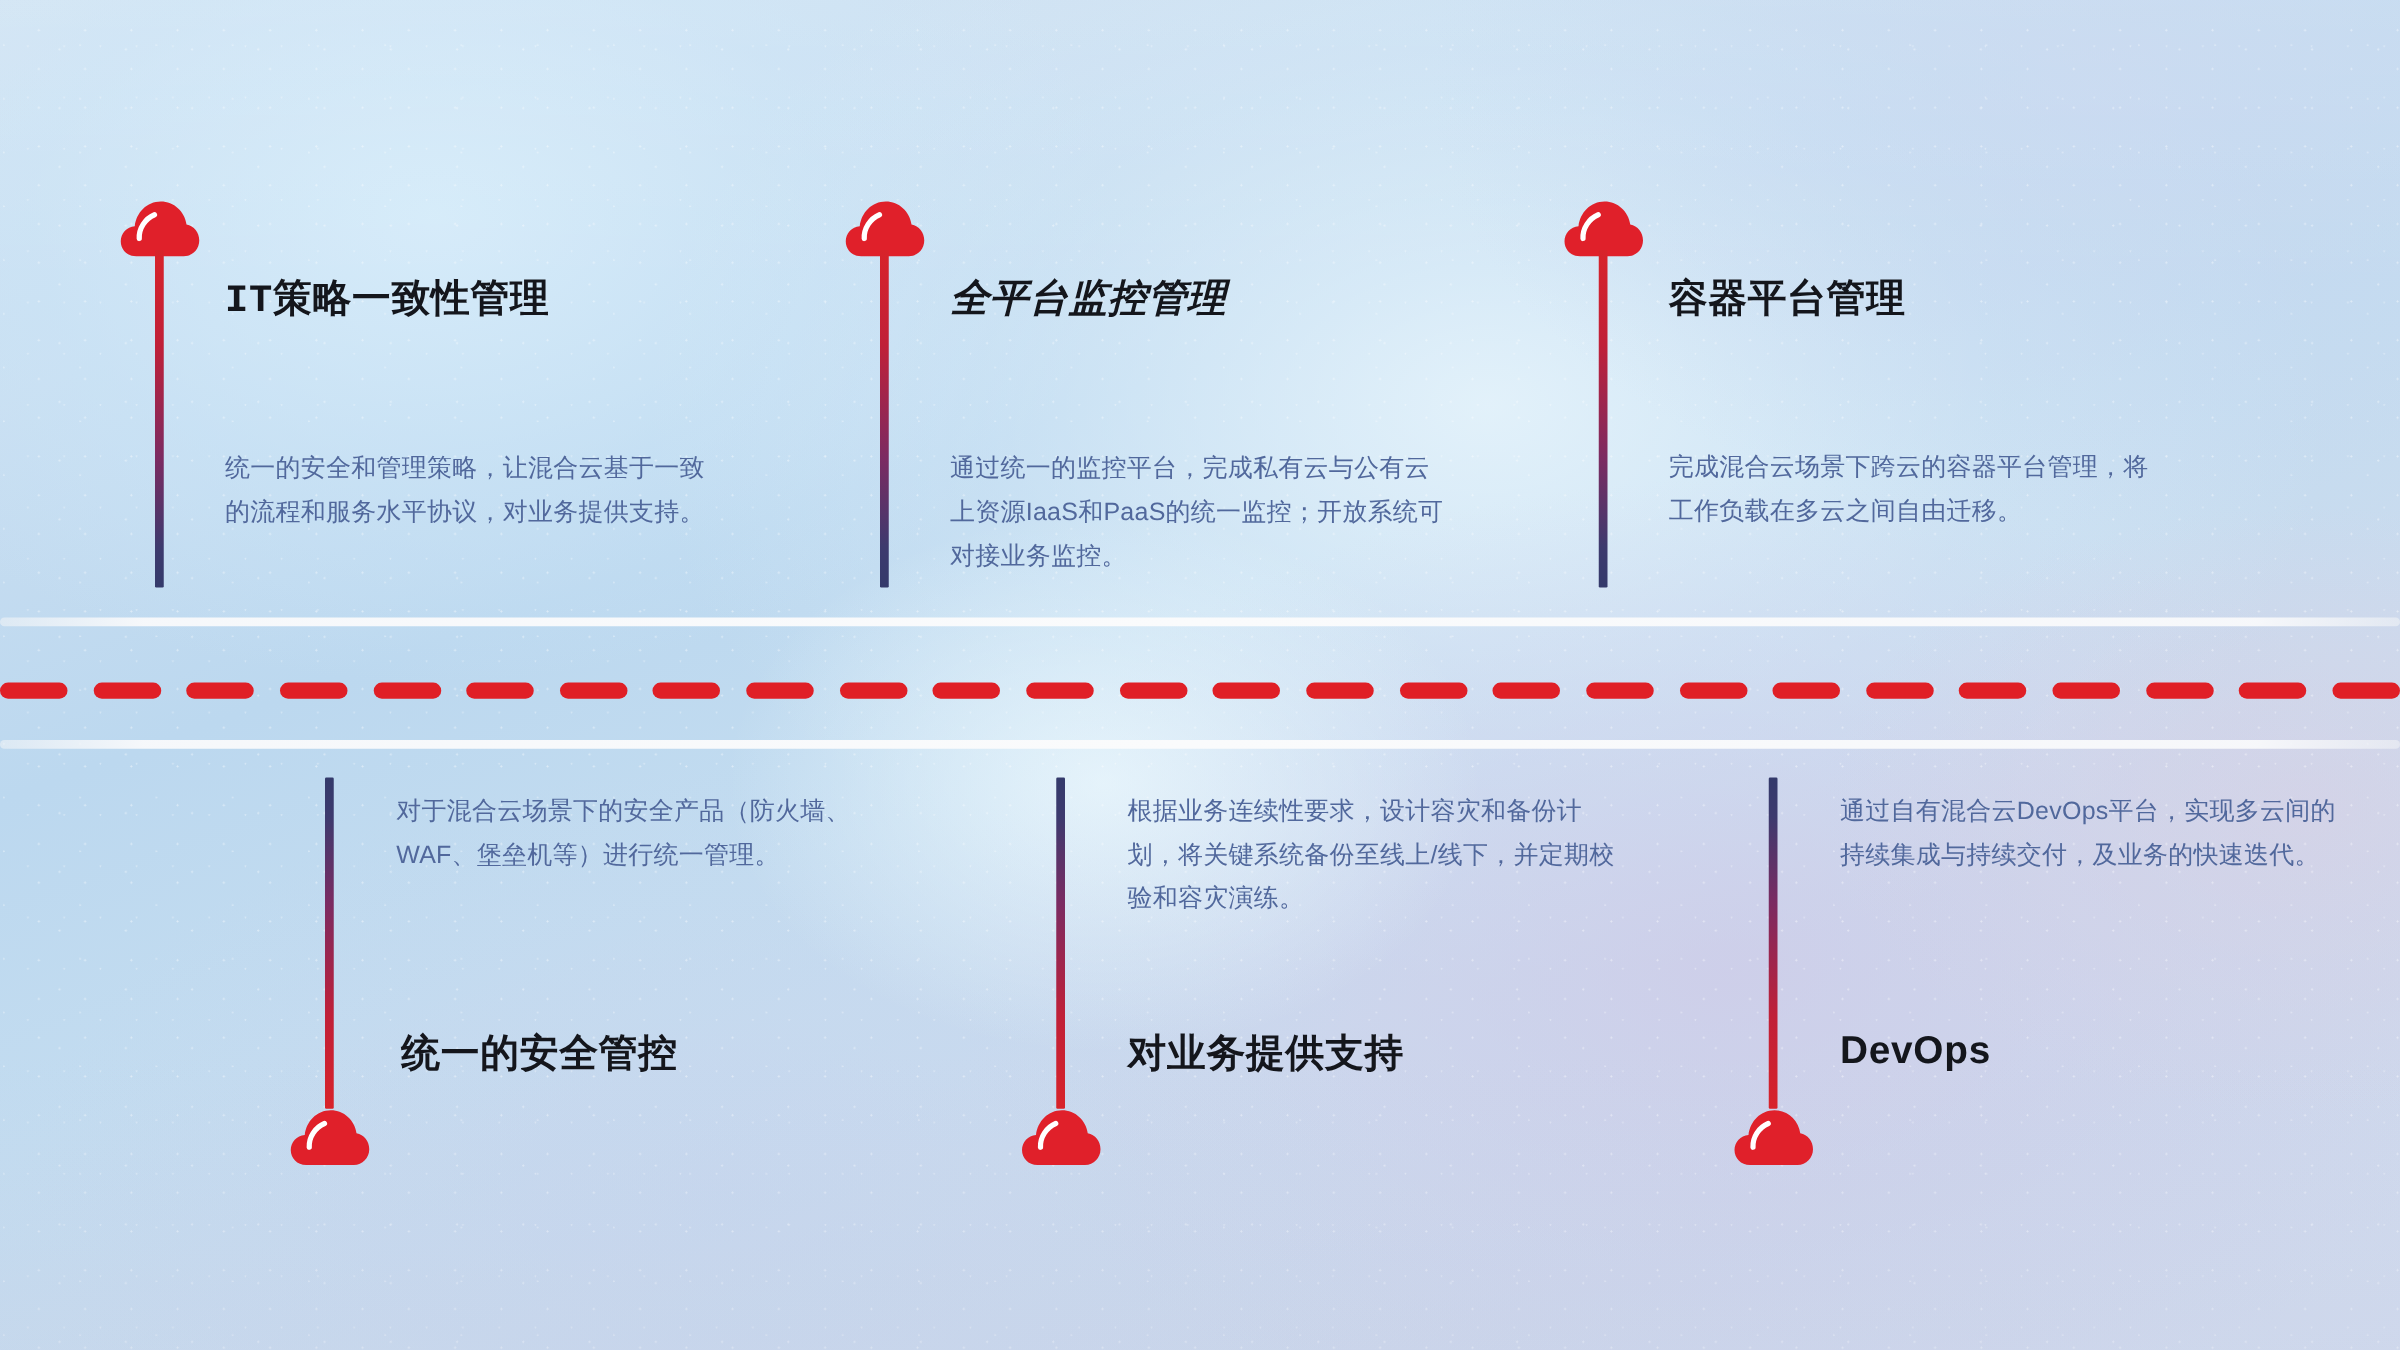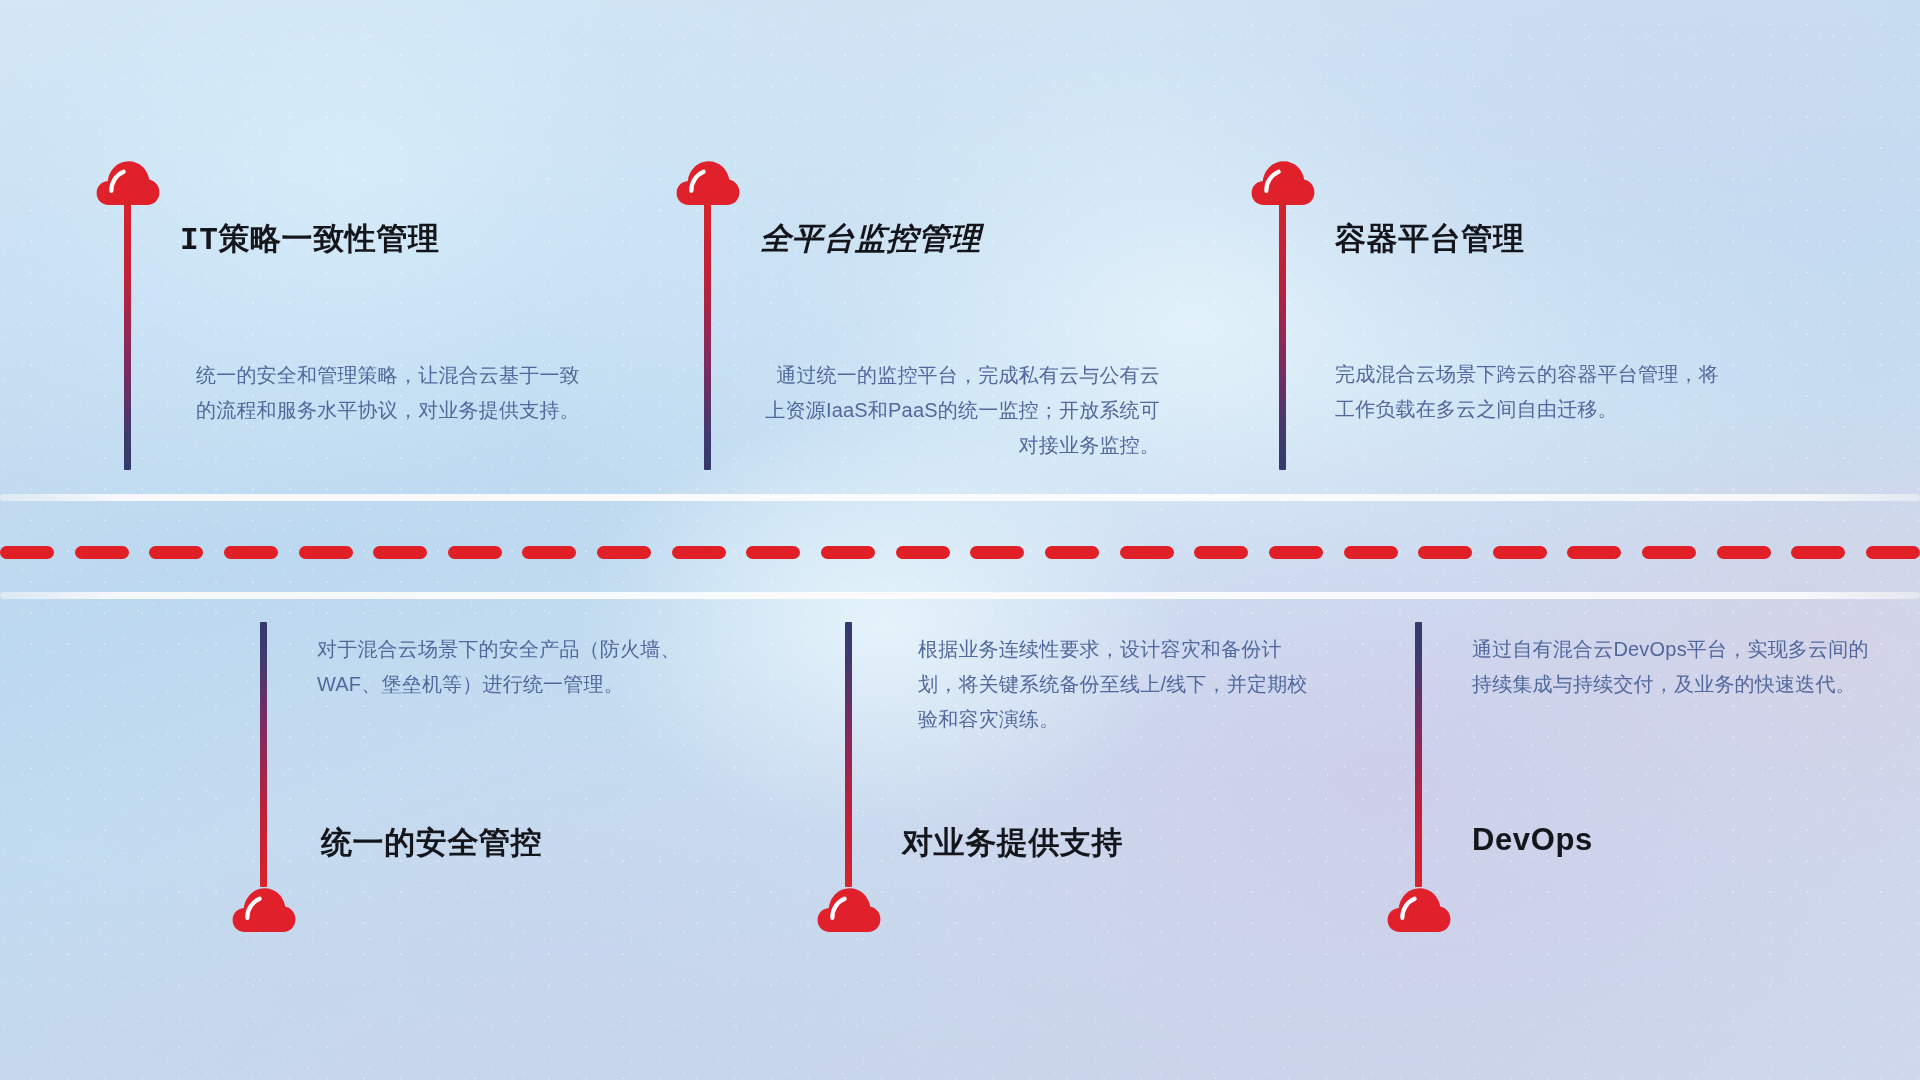--- a/index.html
+++ b/index.html
@@ -210,33 +210,33 @@
 
   <div class="col" style="left:0;top:0;">
     <div class="cloud" style="left:96px;top:160px;">
       <svg viewBox="0 0 64 46">
         <path d="M13.0 45 C5.6 45 0.6 39.6 0.6 33.0 C0.6 26.6 5.4 21.4 11.8 20.9 C13.0 10.0 21.6 1.2 32.6 1.2 C43.2 1.2 51.8 9.2 53.2 19.6 C59.2 20.8 63.4 26.0 63.4 32.4 C63.4 39.3 58.0 45 51.0 45 Z" fill="#e0202a"></path>
         <path d="M15.4 30.8 C15.0 22.8 20.0 15.0 27.6 11.8" fill="none" stroke="#ffffff" stroke-width="4.2" stroke-linecap="round"></path>
       </svg>
     </div>
     <div class="stem down" style="left:124px;top:200px;height:270px;"></div>
     <div class="heading" style="left:180px;top:218px;font-family:Liberation Mono, monospace;">IT策略一致性管理</div>
-    <div class="body-copy" style="left:196px;top:358px;">统一的安全和管理策略，让混合云基于一致的流程和服务水平协议，对业务提供支持。</div>
+    <div class="body-copy" style="left:180px;top:358px;">统一的安全和管理策略，让混合云基于一致的流程和服务水平协议，对业务提供支持。</div>
   </div>
 
   <div class="col" style="left:580px;top:0;">
     <div class="cloud" style="left:96px;top:160px;">
       <svg viewBox="0 0 64 46">
         <path d="M13.0 45 C5.6 45 0.6 39.6 0.6 33.0 C0.6 26.6 5.4 21.4 11.8 20.9 C13.0 10.0 21.6 1.2 32.6 1.2 C43.2 1.2 51.8 9.2 53.2 19.6 C59.2 20.8 63.4 26.0 63.4 32.4 C63.4 39.3 58.0 45 51.0 45 Z" fill="#e0202a"></path>
         <path d="M15.4 30.8 C15.0 22.8 20.0 15.0 27.6 11.8" fill="none" stroke="#ffffff" stroke-width="4.2" stroke-linecap="round"></path>
       </svg>
     </div>
     <div class="stem down" style="left:124px;top:200px;height:270px;"></div>
     <div class="heading" style="left:180px;top:218px;font-style:italic;">全平台监控管理</div>
-    <div class="body-copy" style="left:180px;top:358px;text-align:right;">通过统一的监控平台，完成私有云与公有云上资源IaaS和PaaS的统一监控；开放系统可对接业务监控。</div>
+    <div class="body-copy" style="left:180px;top:358px;">通过统一的监控平台，完成私有云与公有云上资源IaaS和PaaS的统一监控；开放系统可对接业务监控。</div>
   </div>
 
   <div class="col" style="left:1155px;top:0;">
     <div class="cloud" style="left:96px;top:160px;">
       <svg viewBox="0 0 64 46">
         <path d="M13.0 45 C5.6 45 0.6 39.6 0.6 33.0 C0.6 26.6 5.4 21.4 11.8 20.9 C13.0 10.0 21.6 1.2 32.6 1.2 C43.2 1.2 51.8 9.2 53.2 19.6 C59.2 20.8 63.4 26.0 63.4 32.4 C63.4 39.3 58.0 45 51.0 45 Z" fill="#e0202a"></path>
         <path d="M15.4 30.8 C15.0 22.8 20.0 15.0 27.6 11.8" fill="none" stroke="#ffffff" stroke-width="4.2" stroke-linecap="round"></path>
       </svg>
     </div>
     <div class="stem down" style="left:124px;top:200px;height:270px;"></div>
@@ -251,21 +251,21 @@
     <div class="cloud" style="left:87px;top:887px;">
       <svg viewBox="0 0 64 46">
         <path d="M13.0 45 C5.6 45 0.6 39.6 0.6 33.0 C0.6 26.6 5.4 21.4 11.8 20.9 C13.0 10.0 21.6 1.2 32.6 1.2 C43.2 1.2 51.8 9.2 53.2 19.6 C59.2 20.8 63.4 26.0 63.4 32.4 C63.4 39.3 58.0 45 51.0 45 Z" fill="#e0202a"></path>
         <path d="M15.4 30.8 C15.0 22.8 20.0 15.0 27.6 11.8" fill="none" stroke="#ffffff" stroke-width="4.2" stroke-linecap="round"></path>
       </svg>
     </div>
   </div>
 
   <div class="col" style="left:730px;top:0;">
     <div class="stem up" style="left:115px;top:622px;height:265px;"></div>
-    <div class="body-copy" style="left:172px;top:632px;margin-left:16px;">根据业务连续性要求，设计容灾和备份计划，将关键系统备份至线上/线下，并定期校验和容灾演练。</div>
+    <div class="body-copy" style="left:172px;top:632px;">根据业务连续性要求，设计容灾和备份计划，将关键系统备份至线上/线下，并定期校验和容灾演练。</div>
     <div class="heading" style="left:172px;top:822px;">对业务提供支持</div>
     <div class="cloud" style="left:87px;top:887px;">
       <svg viewBox="0 0 64 46">
         <path d="M13.0 45 C5.6 45 0.6 39.6 0.6 33.0 C0.6 26.6 5.4 21.4 11.8 20.9 C13.0 10.0 21.6 1.2 32.6 1.2 C43.2 1.2 51.8 9.2 53.2 19.6 C59.2 20.8 63.4 26.0 63.4 32.4 C63.4 39.3 58.0 45 51.0 45 Z" fill="#e0202a"></path>
         <path d="M15.4 30.8 C15.0 22.8 20.0 15.0 27.6 11.8" fill="none" stroke="#ffffff" stroke-width="4.2" stroke-linecap="round"></path>
       </svg>
     </div>
   </div>
 
   <div class="col" style="left:1300px;top:0;">

